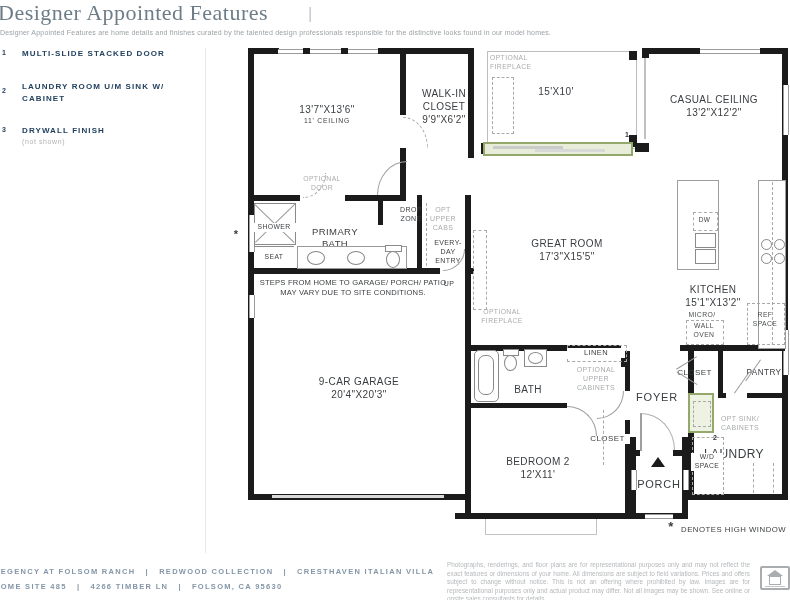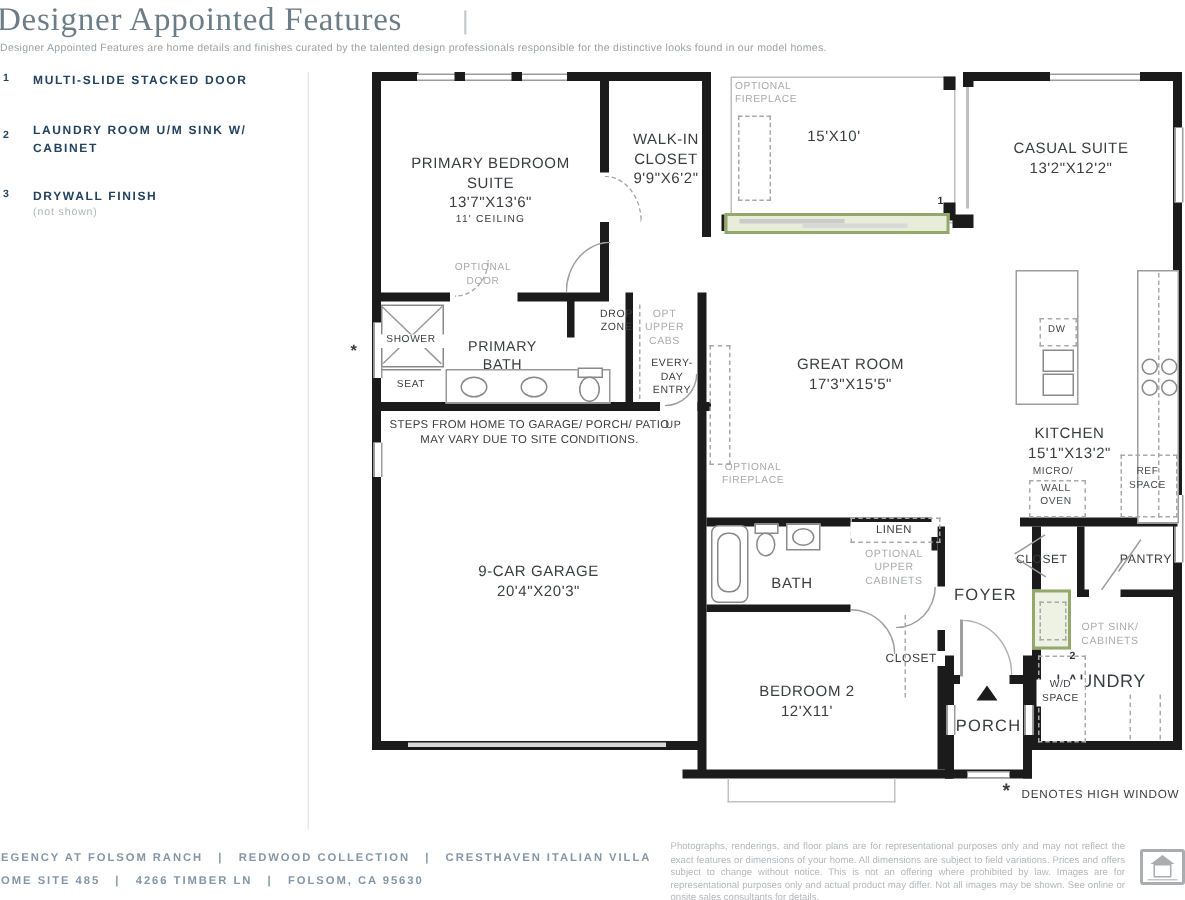--- a/index.html
+++ b/index.html
@@ -118,33 +118,32 @@
   <div class="abs" style="left:248px;top:101px;width:70px;height:3px;background:#c9ccc9"></div>
   <div class="abs" style="left:290px;top:104px;width:70px;height:3px;background:#d6d9d6"></div>
   <div class="badge" style="left:380px;top:86px">1</div>
 
   <div class="lab gray" style="left:245px;top:9px;width:52px;font-size:6.8px;text-align:left">OPTIONAL FIREPLACE</div>
   <div class="dash" style="left:247px;top:32px;width:20px;height:55px"></div>
   <div class="dash" style="left:228px;top:185px;width:12px;height:78px"></div>
   <div class="lab gray" style="left:228px;top:263px;width:58px;font-size:6.8px">OPTIONAL FIREPLACE</div>
 
   <div class="lab" style="left:12px;top:58px;width:140px;font-size:10px">
-    <div>PRIMARY BEDROOM SUITE</div>
     <div>13'7"X13'6"</div>
     <div style="font-size:6.8px;letter-spacing:.8px;margin-top:1px">11' CEILING</div>
   </div>
   <div class="lab" style="left:168px;top:42px;width:62px;font-size:10px">
     <div>WALK-IN CLOSET</div>
     <div>9'9"X6'2"</div>
   </div>
   <div class="lab" style="left:255px;top:40px;width:112px;font-size:10px">
     <div>15'X10'</div>
   </div>
   <div class="lab" style="left:408px;top:48px;width:122px;font-size:10px">
-    <div>CASUAL SUITE</div>
+    <div>CASUAL CEILING</div>
     <div>13'2"X12'2"</div>
   </div>
   <div class="lab" style="left:262px;top:192px;width:120px;font-size:10px">
     <div>GREAT ROOM</div>
     <div>17'3"X15'5"</div>
   </div>
   <div class="lab" style="left:408px;top:238px;width:120px;font-size:10px">
     <div>KITCHEN</div>
     <div>15'1"X13'2"</div>
   </div>

